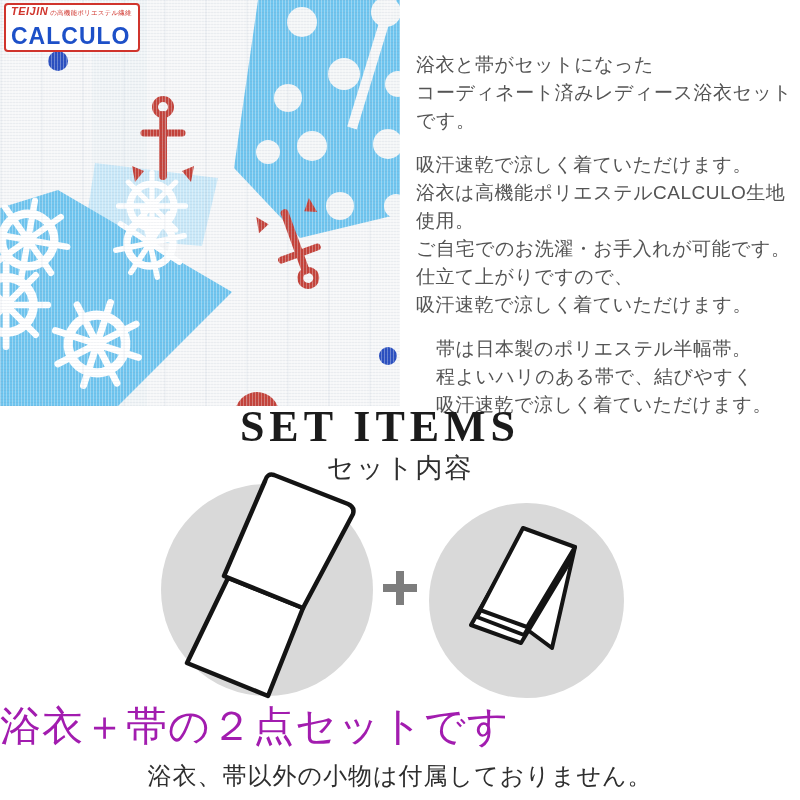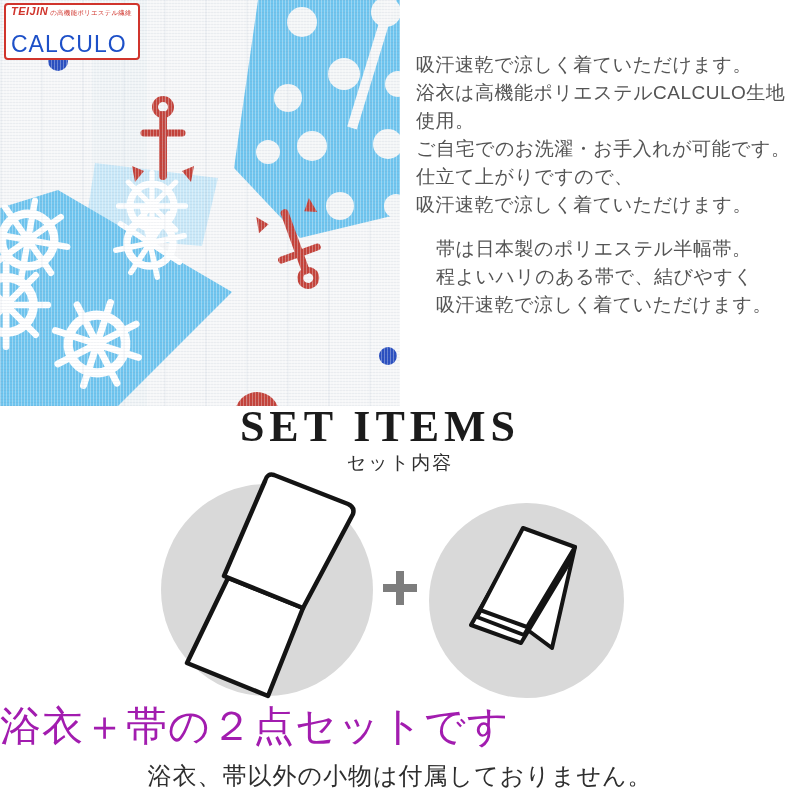--- a/index.html
+++ b/index.html
@@ -13,34 +13,34 @@
      repeating-linear-gradient(90deg, rgba(255,255,255,.30) 0 1px, rgba(0,0,0,0) 1px 3px),
      repeating-linear-gradient(0deg, rgba(95,115,145,.08) 0 1px, rgba(0,0,0,0) 1px 3px),
      repeating-linear-gradient(90deg, rgba(165,180,200,.10) 0 2px, rgba(0,0,0,0) 2px 41px);}
 
   
   .logo{position:absolute;left:4px;top:3px;background:#fff;border:2px solid #d0342c;
         border-radius:4px;padding:1px 6px 2px 5px;line-height:1;}
   .logo-top{display:flex;align-items:baseline;gap:2px;white-space:nowrap;}
   .teijin{color:#d0342c;font-style:italic;font-weight:bold;font-size:11px;letter-spacing:.5px;}
   .tagline{color:#d0342c;font-size:6.5px;letter-spacing:.2px;}
-  .calculo{color:#1d50c8;font-weight:400;font-size:23px;letter-spacing:1px;margin-top:16px;}
+  .calculo{color:#1d50c8;font-weight:700;font-size:23px;letter-spacing:1px;margin-top:8px;}
 
   
   .desc{position:absolute;left:416px;top:51px;width:380px;color:#545454;
         font-size:19px;line-height:28px;letter-spacing:.5px;}
   .desc .para{margin:0 0 16px 0;}
   .desc .para:last-child{margin-bottom:0;margin-left:20px;}
 
   
   .set-title-en{position:absolute;left:0;top:405px;width:760px;text-align:center;
         font-family:"Liberation Serif","DejaVu Serif",serif;font-weight:700;
         font-size:44px;line-height:1;color:#1b1b1b;letter-spacing:5px;}
   .set-title-ja{position:absolute;left:0;top:452px;width:800px;text-align:center;
-        font-size:19px;line-height:1.2;color:#2f2f2f;letter-spacing:2px;}
+        font-size:27px;line-height:1.2;color:#2f2f2f;letter-spacing:2px;}
 
   .circle{position:absolute;border-radius:50%;background:#d9d9d9;}
   .circle.left{left:161px;top:484px;width:212px;height:212px;}
   .circle.right{left:429px;top:503px;width:195px;height:195px;}
   .yukata{position:absolute;left:180px;top:468px;width:190px;height:235px;overflow:visible;}
   .obi{position:absolute;left:455px;top:515px;width:150px;height:145px;overflow:visible;}
 
   .plus{position:absolute;left:383px;top:571px;width:34px;height:34px;}
   .plus::before{content:"";position:absolute;left:0;top:13px;width:34px;height:8px;background:#7d7d7d;}
   .plus::after{content:"";position:absolute;left:13px;top:0;width:8px;height:34px;background:#7d7d7d;}
@@ -118,20 +118,24 @@
       <div class="logo-top">
         <span class="teijin">TEIJIN</span>
         <span class="tagline">の高機能ポリエステル繊維</span>
       </div>
       <div class="calculo">CALCULO</div>
     </div>
   </div>
 
   <div class="desc">
     <div class="para">
+      <div>浴衣と帯がセットになった</div>
+      <div>コーディネート済みレディース浴衣セットです。</div>
+    </div>
+    <div class="para">
       <div>吸汗速乾で涼しく着ていただけます。</div>
       <div>浴衣は高機能ポリエステルCALCULO生地使用。</div>
       <div>ご自宅でのお洗濯・お手入れが可能です。</div>
       <div>仕立て上がりですので、</div>
       <div>吸汗速乾で涼しく着ていただけます。</div>
     </div>
     <div class="para">
       <div>帯は日本製のポリエステル半幅帯。</div>
       <div>程よいハリのある帯で、結びやすく</div>
       <div>吸汗速乾で涼しく着ていただけます。</div>

